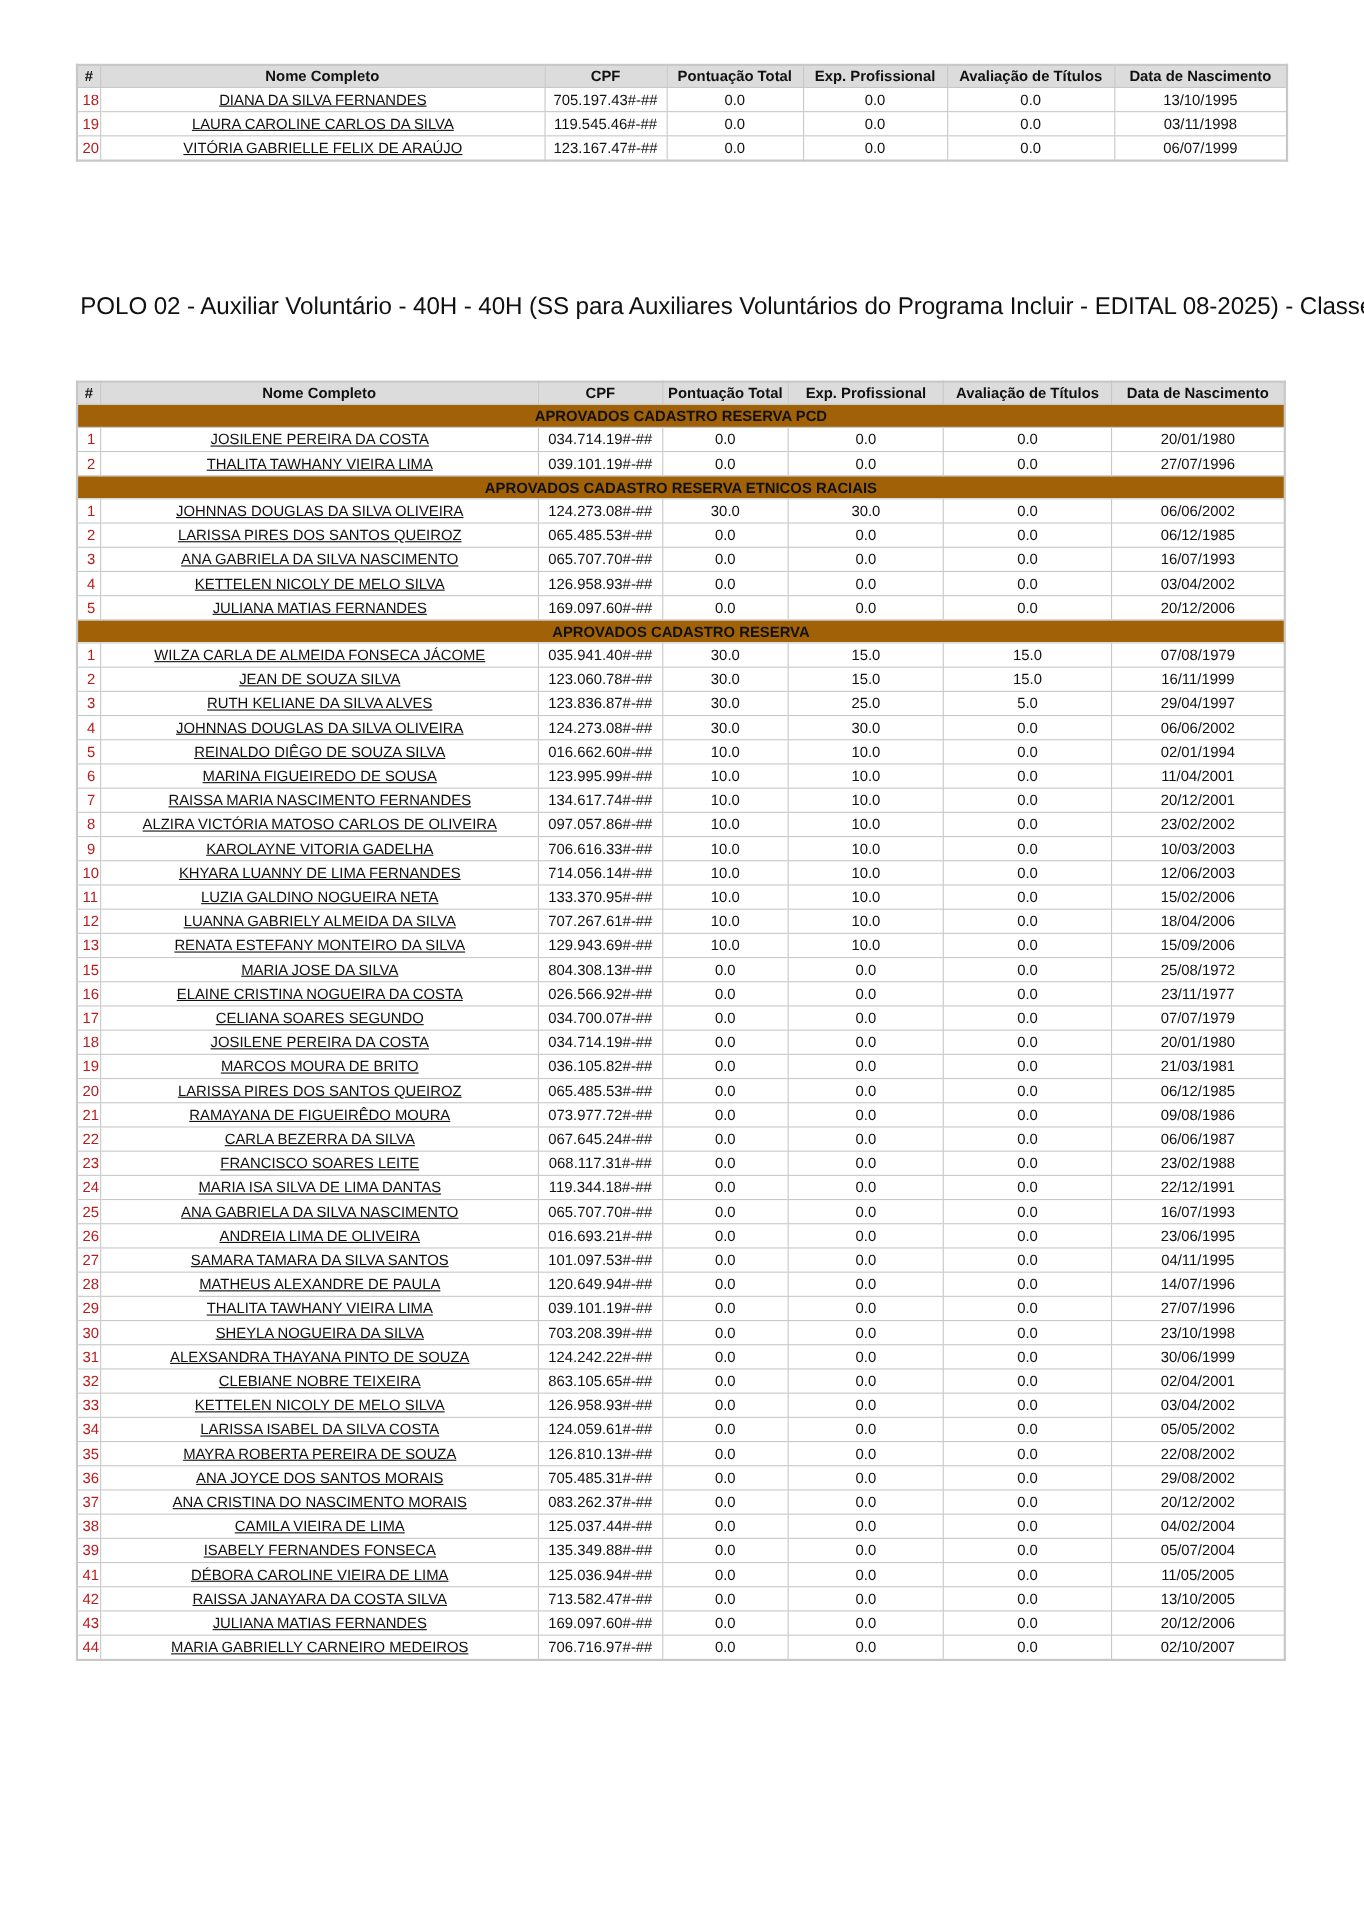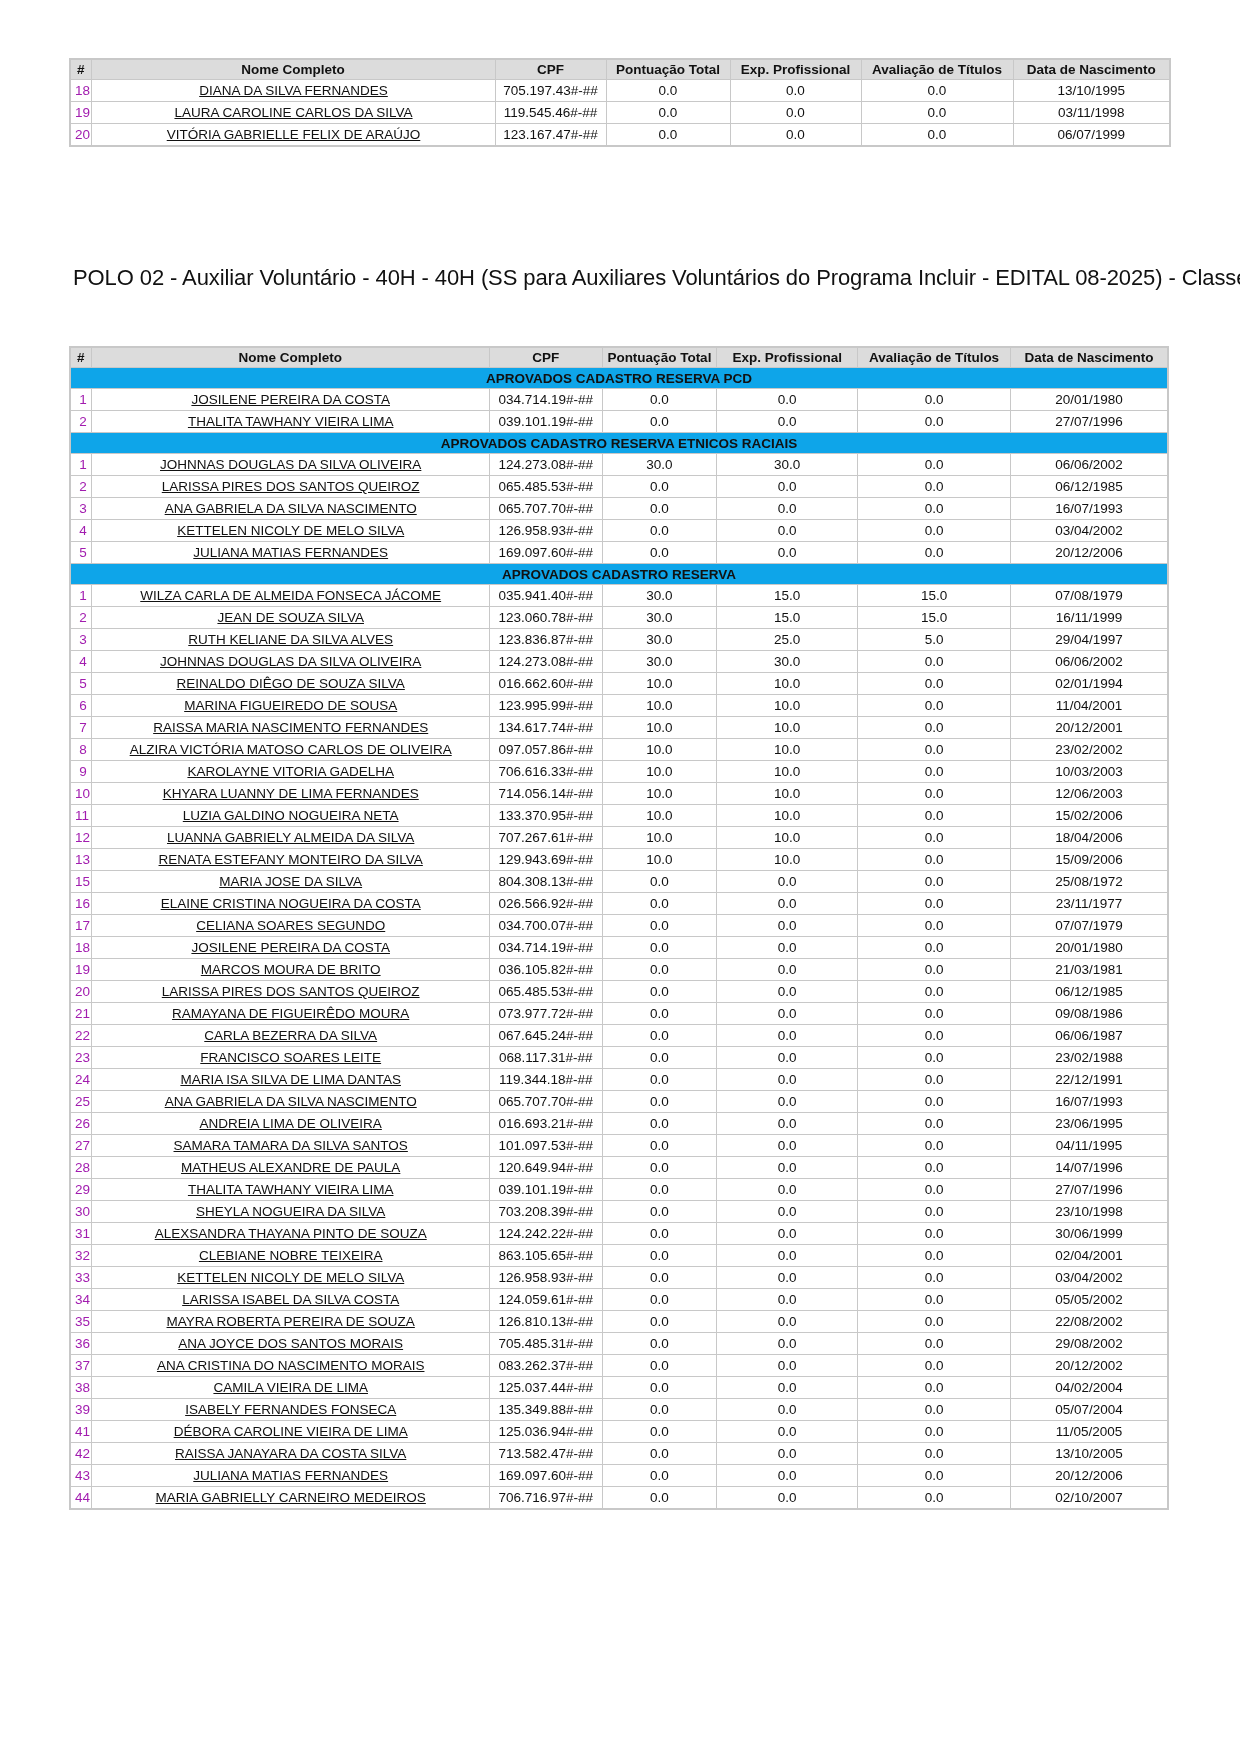--- a/index.html
+++ b/index.html
@@ -1,24 +1,24 @@
 <!DOCTYPE html>
 <html><head>
 <meta charset="utf-8">
 <style>
   html, body { margin: 0; padding: 0; background: #ffffff; }
   body { width: 1240px; height: 1755px; position: relative; font-family: "Liberation Sans", sans-serif; color: #111; }
   table.grid { border-collapse: collapse; position: absolute; font-size: 13.5px; table-layout: fixed; }
   table.grid th { background: #dcdcdc; font-weight: bold; font-size: 13.5px; height: 19px; padding: 0 4px; border: 1px solid #c8c8c8; text-align: center; white-space: nowrap; }
   table.grid th.hash { text-align: left; padding-left: 6px; }
   table.grid td { height: 21px; padding: 0 4px; border: 1px solid #c8c8c8; white-space: nowrap; overflow: hidden; }
-  table.grid td.num { text-align: right; padding-right: 4px; color: #a21caf; }
+  table.grid td.num { text-align: right; padding-right: 4px; color: #b91c1c; }
   table.grid td.name { text-align: center; padding-left: 5px; text-decoration: underline; }
   table.grid td.c { text-align: center; }
-  table.grid tr.group td { background: #0ea5e9; font-weight: bold; text-align: center; height: 20px; }
+  table.grid tr.group td { background: #a16207; font-weight: bold; text-align: center; height: 20px; }
   table.grid { border: 2px solid #c8c8c8; }
   #table-top { left: 69px; top: 58px; width: 1100px; }
   #table-main { left: 69px; top: 346px; width: 1100px; }
   .section-title { position: absolute; left: 73px; top: 265px; font-size: 22px; font-weight: normal; white-space: nowrap; letter-spacing: -0.1px; }
 </style>
 </head>
 <body>
 
 <table class="grid" id="table-top">
   <colgroup>

